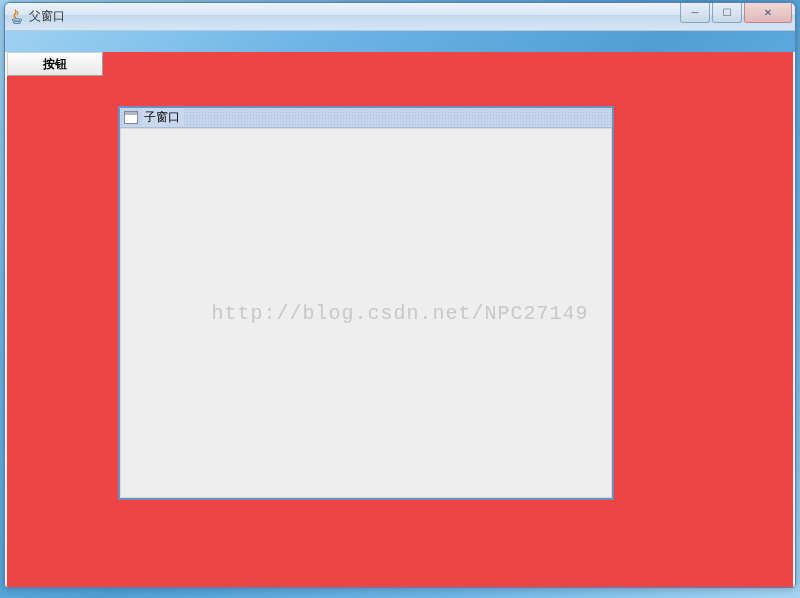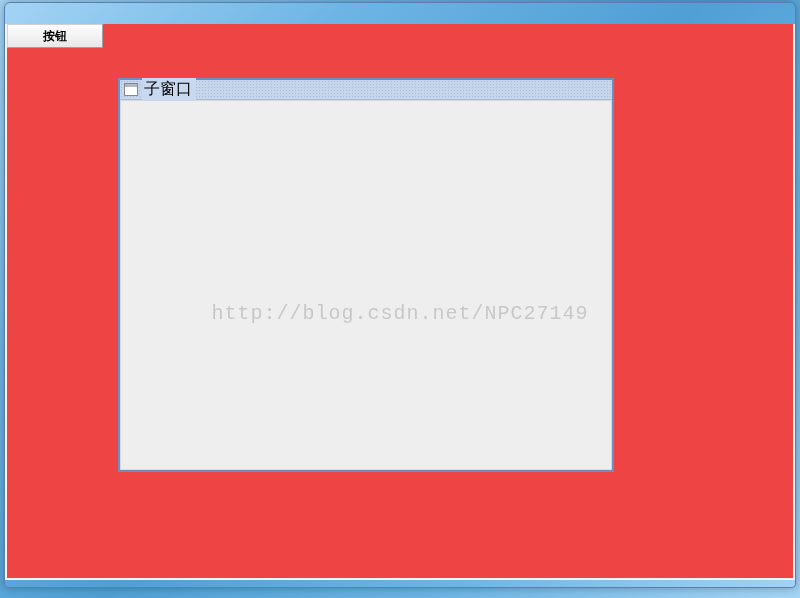--- a/index.html
+++ b/index.html
@@ -145,21 +145,21 @@
       position: absolute;
       top: 0;
       left: 0;
       right: 0;
       height: 3px;
       background: #b0b8c8;
     }
     .child-title-text {
       background: #c8d8ef;
       padding: 1px 4px 1px 2px;
-      font-size: 16px;
+      font-size: 12px;
       color: #000;
       position: relative;
       z-index: 2;
     }
     .child-content {
       height: calc(100% - 20px);
       background: #eeeeee;
       border: 1px solid #d8d8d8;
     }
     .watermark {
@@ -174,20 +174,36 @@
       pointer-events: none;
       white-space: nowrap;
     }
   </style>
 </head>
 <body>
 
 <div class="desktop-bg"></div>
 
 <div class="parent-window">
+  <div class="titlebar">
+    <div class="titlebar-icon java-icon">
+      <svg viewBox="0 0 16 16">
+        <path d="M6 1 Q8 3 6 5 Q4 7 7 9" stroke="#e76f00" stroke-width="1.2" fill="none"></path>
+        <path d="M8 2 Q10 4 8 6" stroke="#e76f00" stroke-width="1" fill="none"></path>
+        <ellipse cx="8" cy="11" rx="5" ry="1.2" stroke="#5382a1" stroke-width="1" fill="none"></ellipse>
+        <ellipse cx="8" cy="13.5" rx="4" ry="1" stroke="#5382a1" stroke-width="1" fill="none"></ellipse>
+      </svg>
+    </div>
+    <div class="titlebar-title">父窗口</div>
+    <div class="window-controls">
+      <div class="win-btn">─</div>
+      <div class="win-btn">☐</div>
+      <div class="win-btn close">✕</div>
+    </div>
+  </div>
   <div class="parent-content">
     <div class="toolbar-button">按钮</div>
 
     <div class="child-window">
       <div class="child-titlebar">
         <div class="child-icon"></div>
         <span class="child-title-text">子窗口</span>
       </div>
       <div class="child-content"></div>
     </div>

